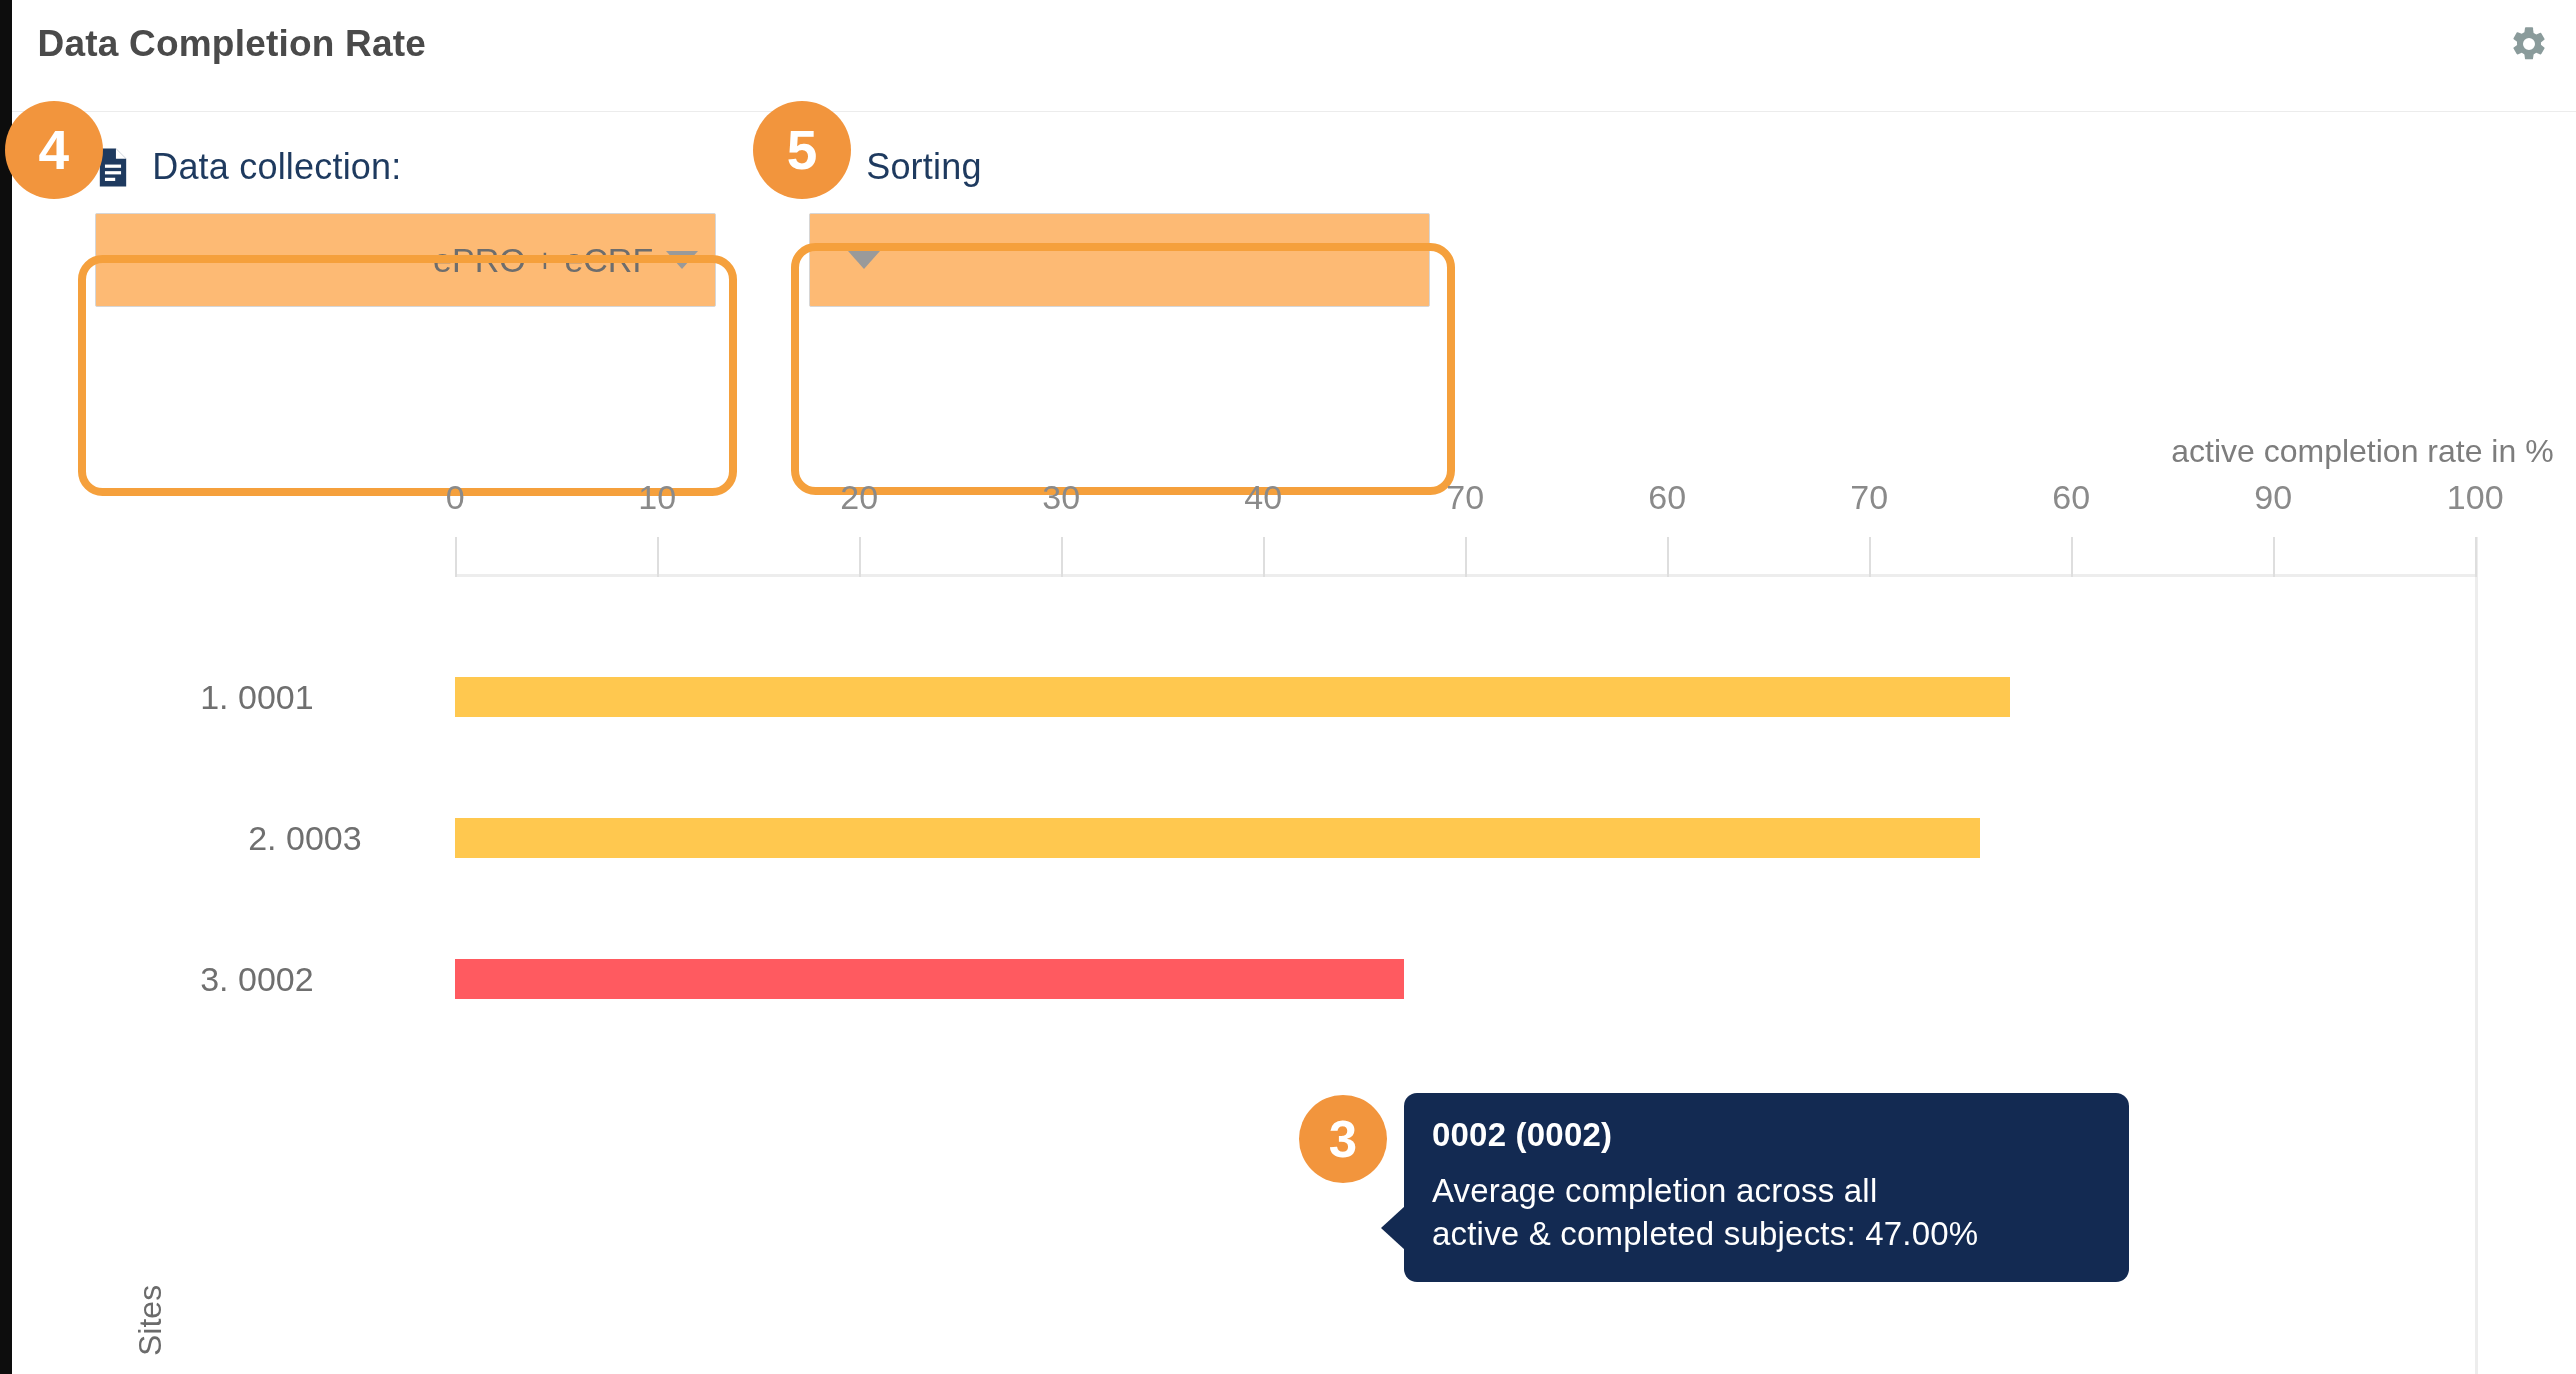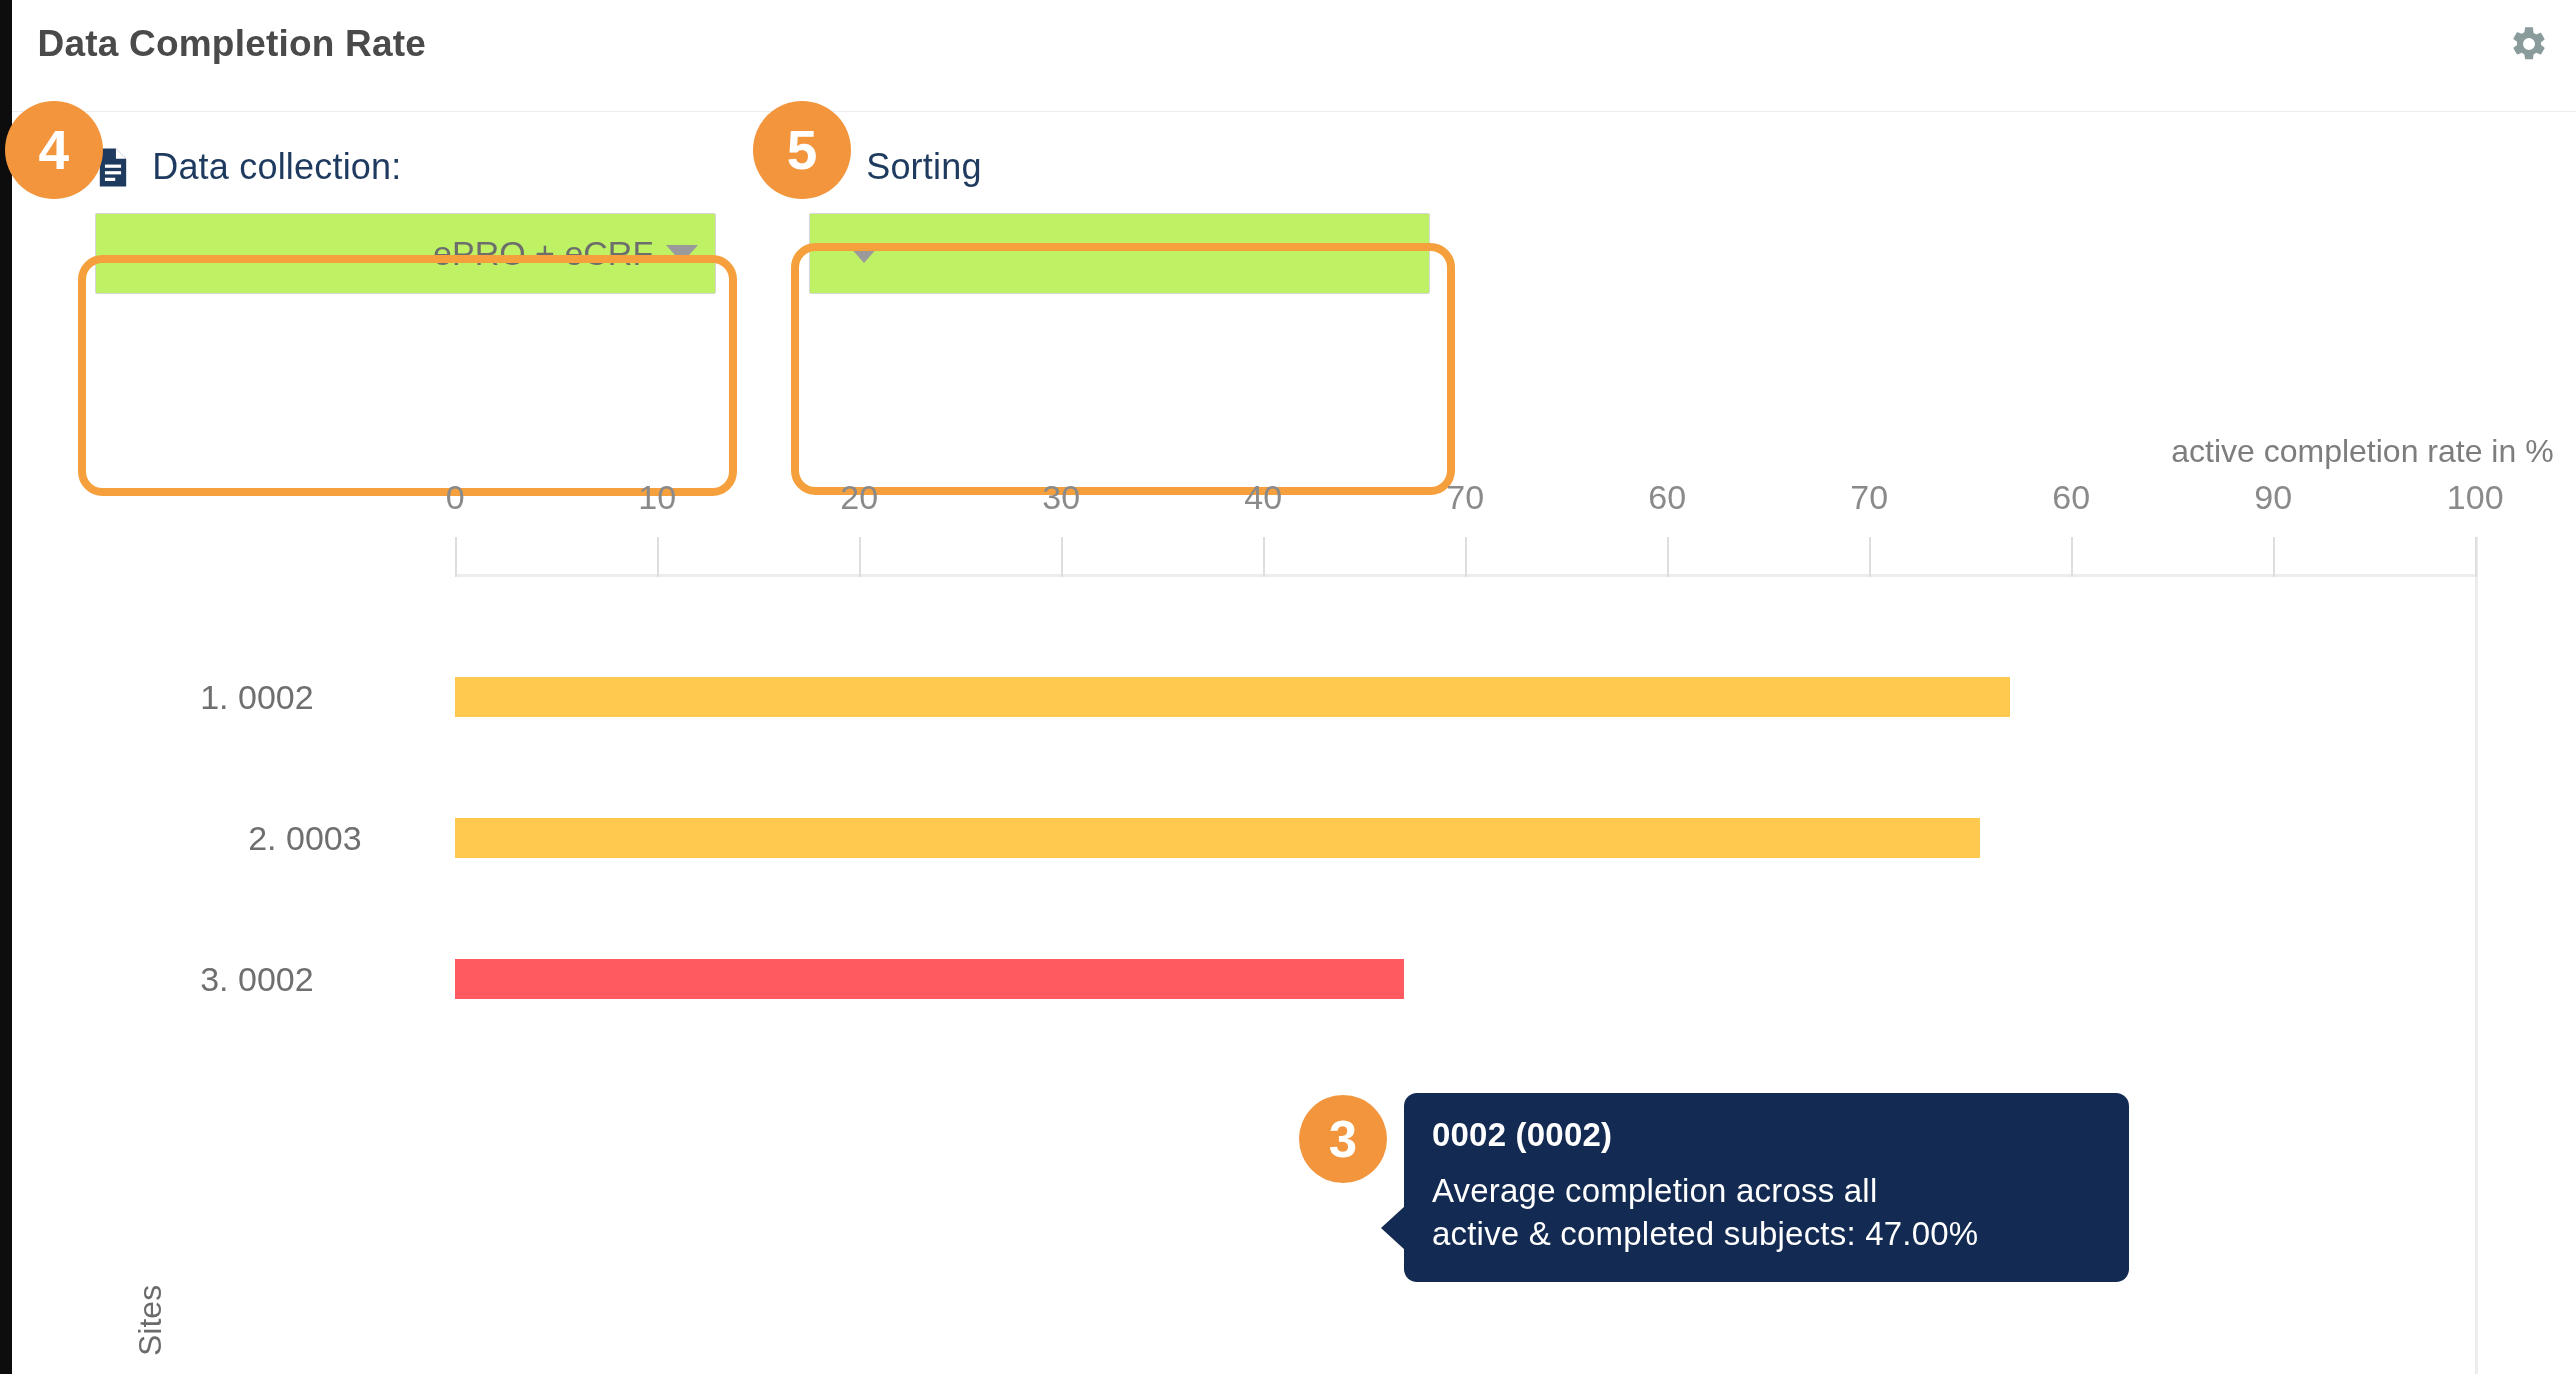--- a/index.html
+++ b/index.html
@@ -53,23 +53,23 @@
   .cg-label-row {
     display: flex; align-items: center; gap: 21px;
     height: 58px; padding-left: 21px;
   }
   .cg-icon { width: 36px; height: 41px; display:block; flex: 0 0 auto; }
   .cg-label {
     font-size: 36px; color: #1e3a5f; font-weight: 400; letter-spacing: 0.2px;
   }
   .select-box {
     margin: 17px 0 0 21px;
-    width: 621px; height: 81px;
+    width: 621px; height: 94px;
     border: 1.9px solid #d6d6d6; border-radius: 1.9px;
-    background: #bef264;
+    background: #fdba74;
     display: flex; align-items: center;
     padding: 0 17px 0 24.5px;
     cursor: pointer;
   }
   .select-value {
     flex: 1 1 auto;
     font-size: 34px; color: #6d6d6d;
     white-space: nowrap; overflow: hidden;
   }
   .caret {
@@ -251,21 +251,21 @@
         <div class="tick-label" style="left: 1655px;">60</div>
         <div class="tick-mark" style="left: 1655px;"></div>
         <div class="tick-label" style="left: 1857px;">70</div>
         <div class="tick-mark" style="left: 1857px;"></div>
         <div class="tick-label" style="left: 2059px;">60</div>
         <div class="tick-mark" style="left: 2059px;"></div>
         <div class="tick-label" style="left: 2261px;">90</div>
         <div class="tick-mark" style="left: 2261px;"></div>
         <div class="tick-label" style="left: 2463px;">100</div>
         <div class="tick-mark" style="left: 2463px;"></div>
-        <div class="cat-label" style="top: 292px; left: 188px;">1. 0002</div>
+        <div class="cat-label" style="top: 292px; left: 188px;">1. 0001</div>
         <div class="bar" style="top: 292px; width: 1555px; background: rgb(255, 200, 79);"></div>
         <div class="cat-label" style="top: 433px; left: 188px; margin-left: 48px;">2. 0003</div>
         <div class="bar" style="top: 433px; width: 1525px; background: rgb(255, 200, 79);"></div>
         <div class="cat-label" style="top: 574px; left: 188px;">3. 0002</div>
         <div class="bar" style="top: 574px; width: 949px; background: rgb(255, 90, 96);"></div>
       </div>
   </div>
 
   <div class="badge badge-3">3</div>
   <div class="tooltip">

